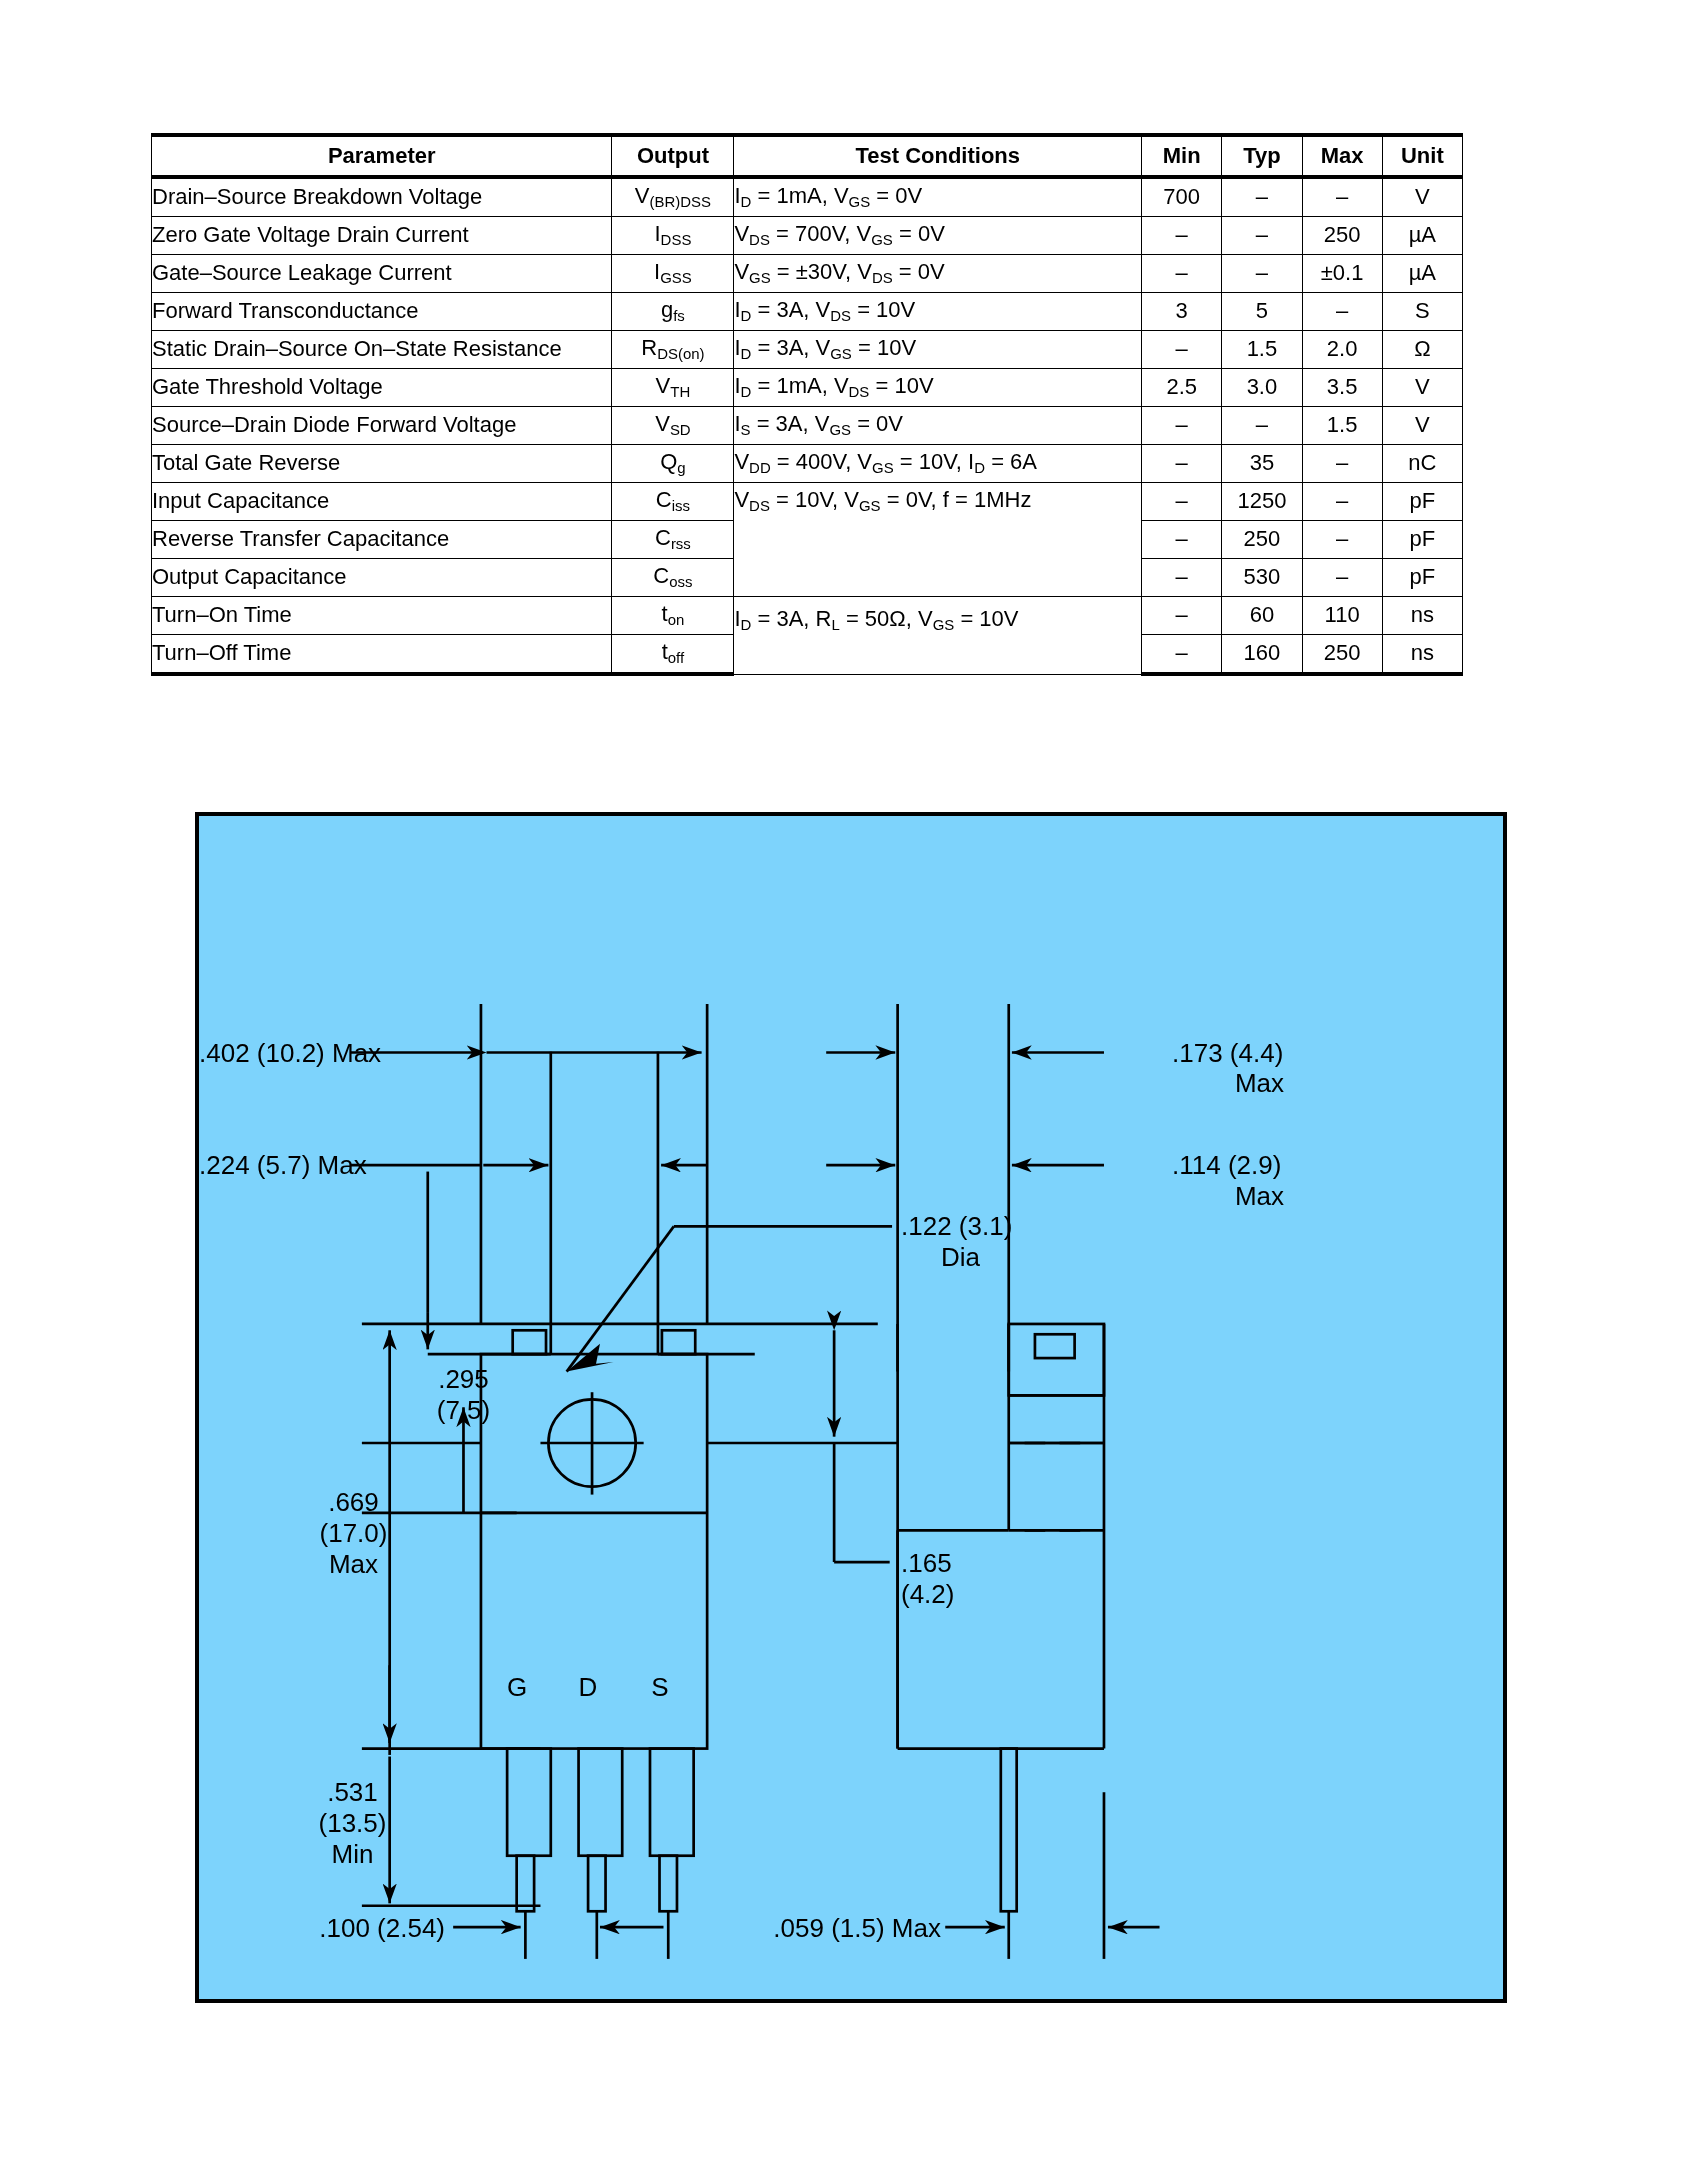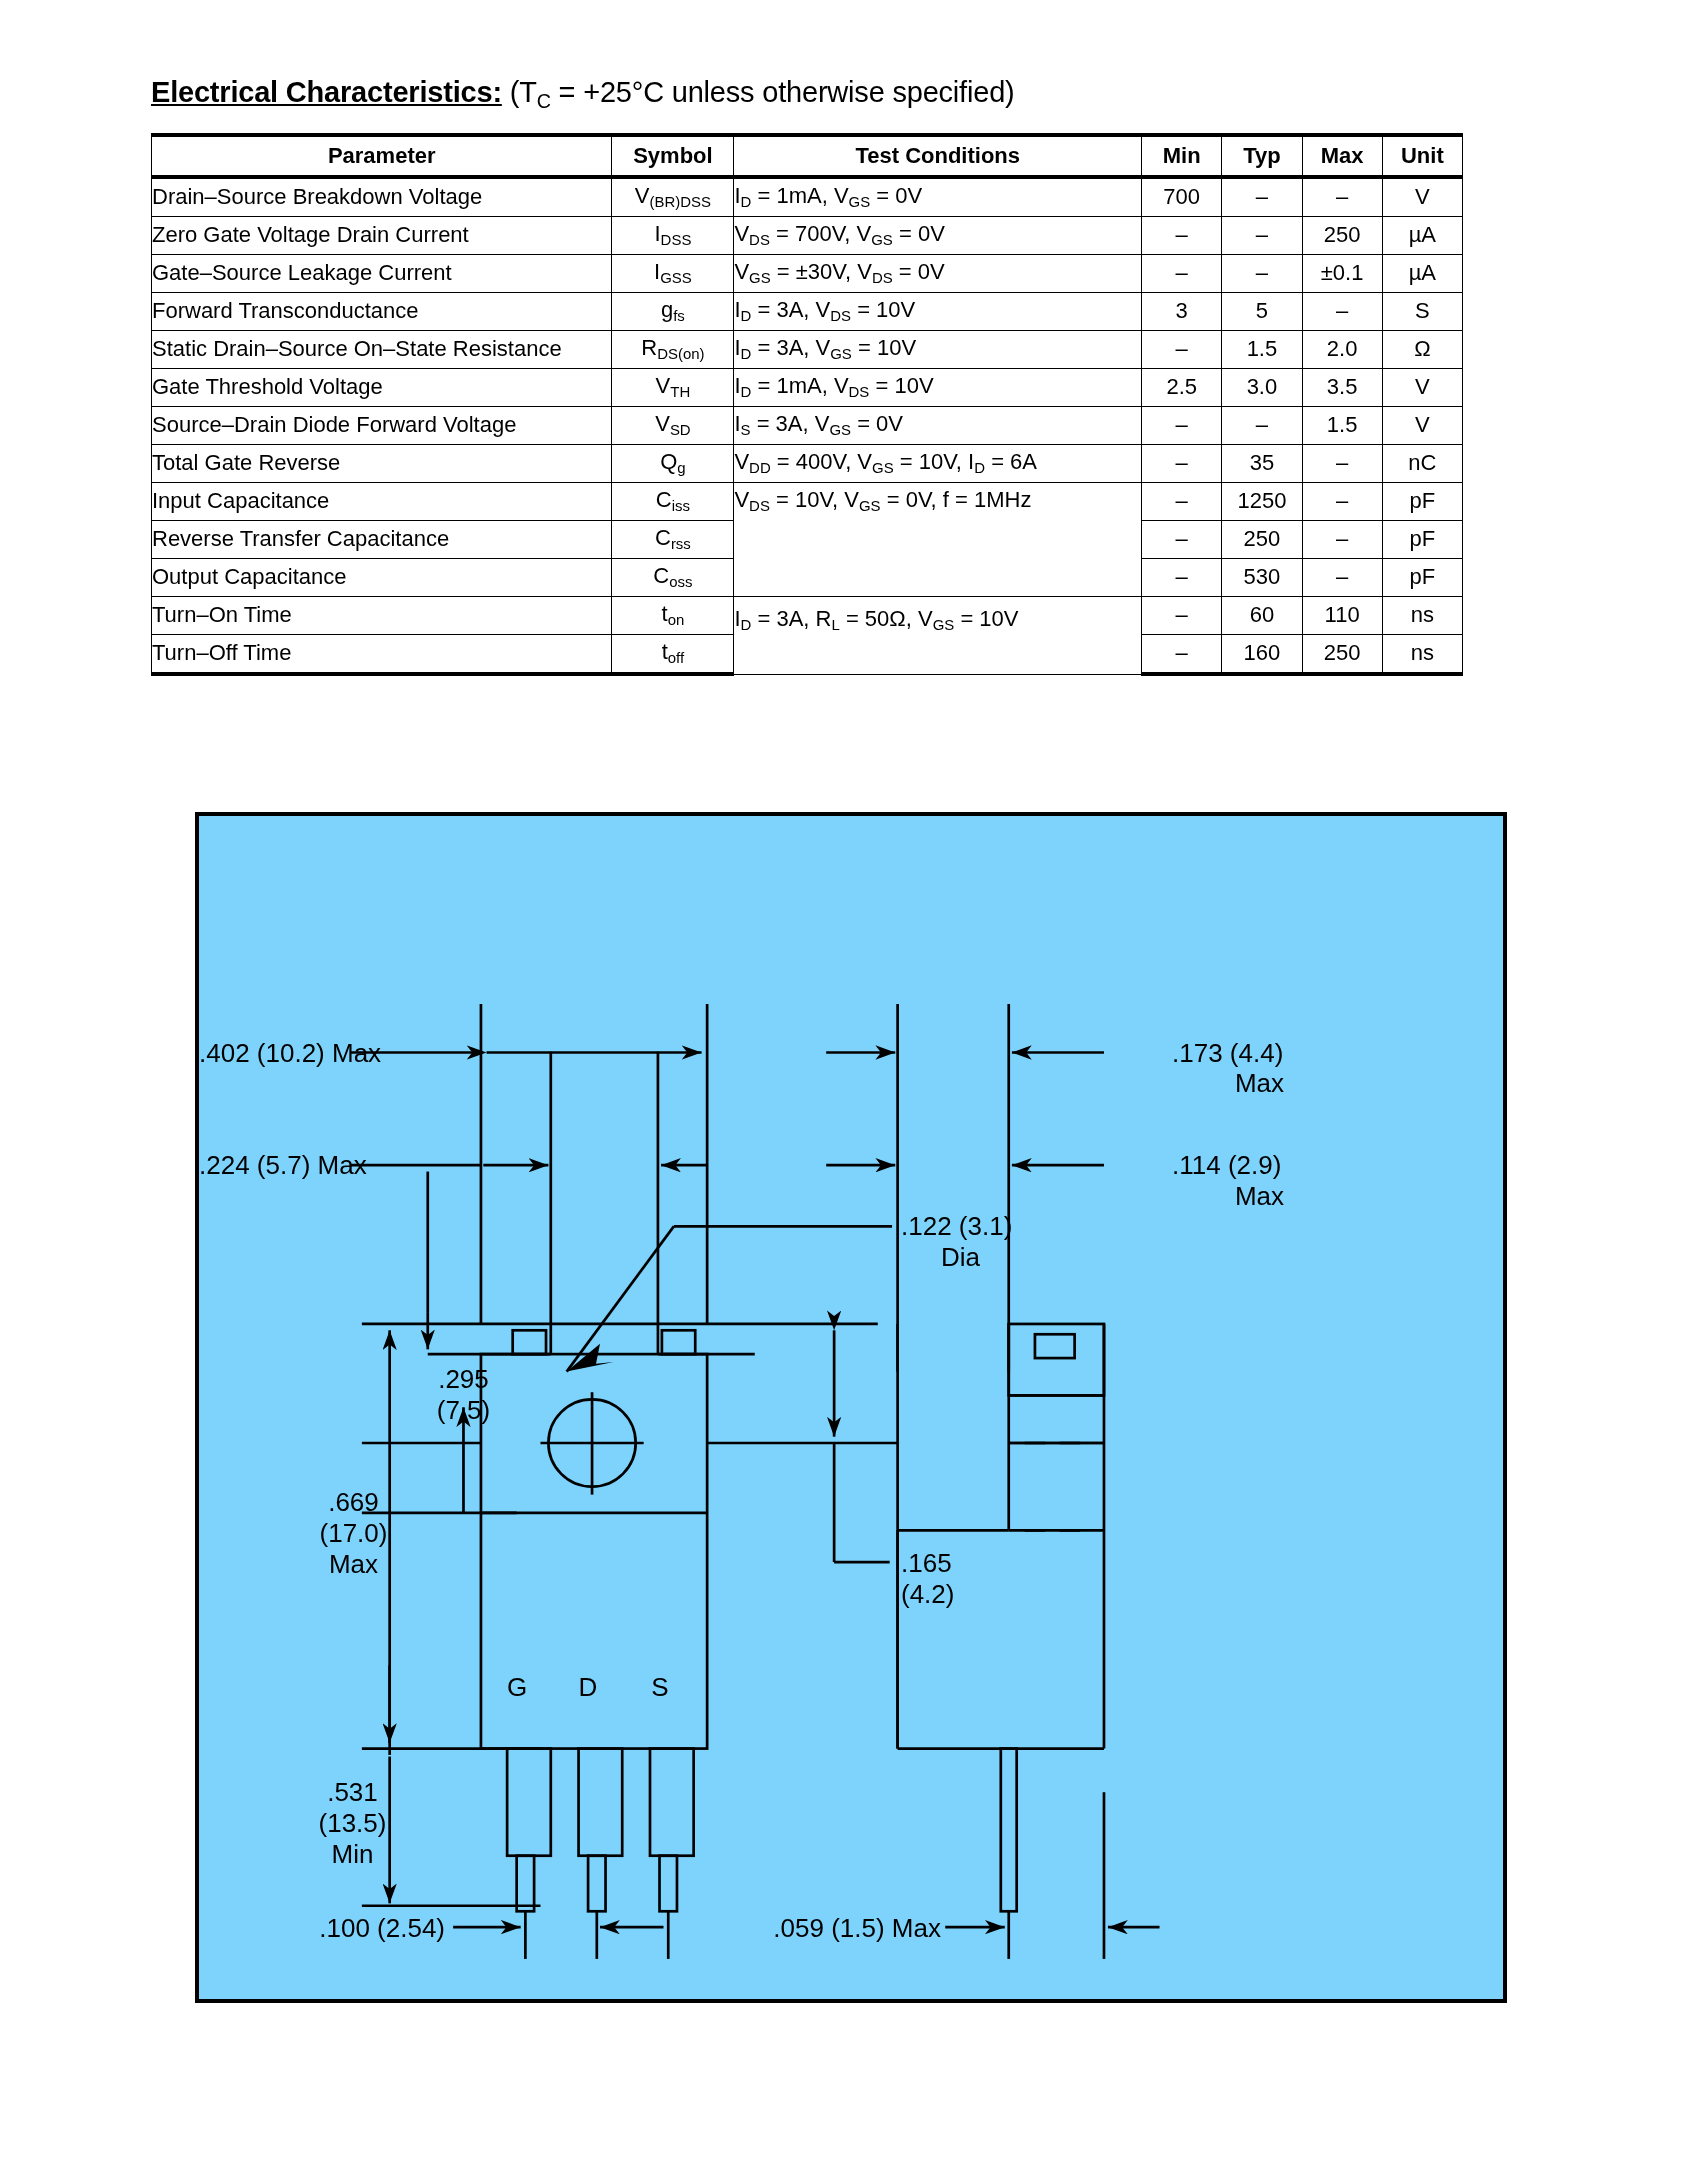--- a/index.html
+++ b/index.html
@@ -71,38 +71,35 @@
     white-space:nowrap;
   }
   .ta-c{text-align:center;}
   .ta-r{text-align:right;}
 </style>
 </head>
 <body>
 
 <div class="page">
 
-  <div class="heading">
-    <span class="bold-ul">Electrical Characteristics:</span><span class="rest">&nbsp;</span><span class="rest">(T</span><sub class="rest">C</sub><span class="rest"> = +25°C unless otherwise specified)</span>
-  </div>
 
   <table class="ec-table">
     <colgroup>
       <col style="width:419px">
         <col style="width:111px">
         <col style="width:371px">
       <col style="width:73px">
         <col style="width:73px">
         <col style="width:73px">
         <col style="width:73px">
     </colgroup>
     <thead>
       <tr>
         <th class="c-param outer-left">Parameter</th>
-        <th class="c-sym">Symbol</th>
+        <th class="c-sym">Output</th>
         <th class="c-cond">Test Conditions</th>
         <th class="c-min">Min</th>
         <th class="c-typ">Typ</th>
         <th class="c-max">Max</th>
         <th class="c-unit outer-right">Unit</th>
       </tr>
     </thead>
     <tbody id="ec-body">
         <tr>
           <td class="c-param outer-left">Drain–Source Breakdown Voltage</td>

